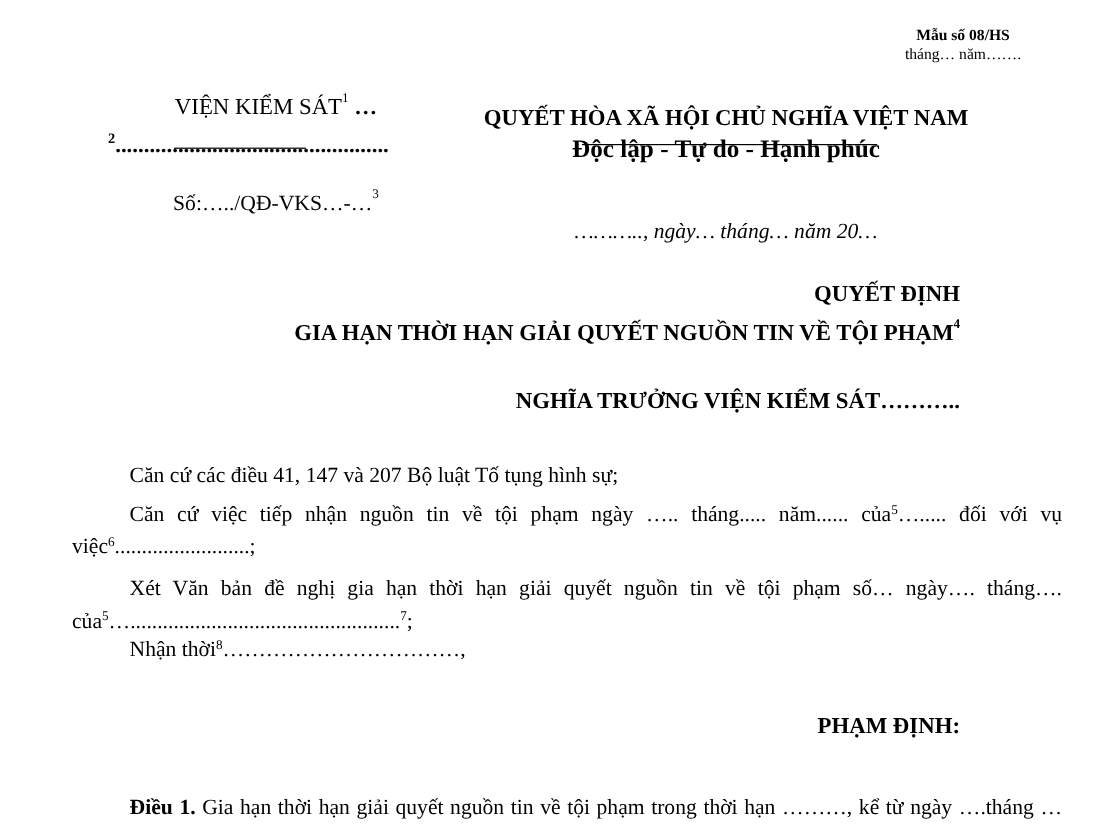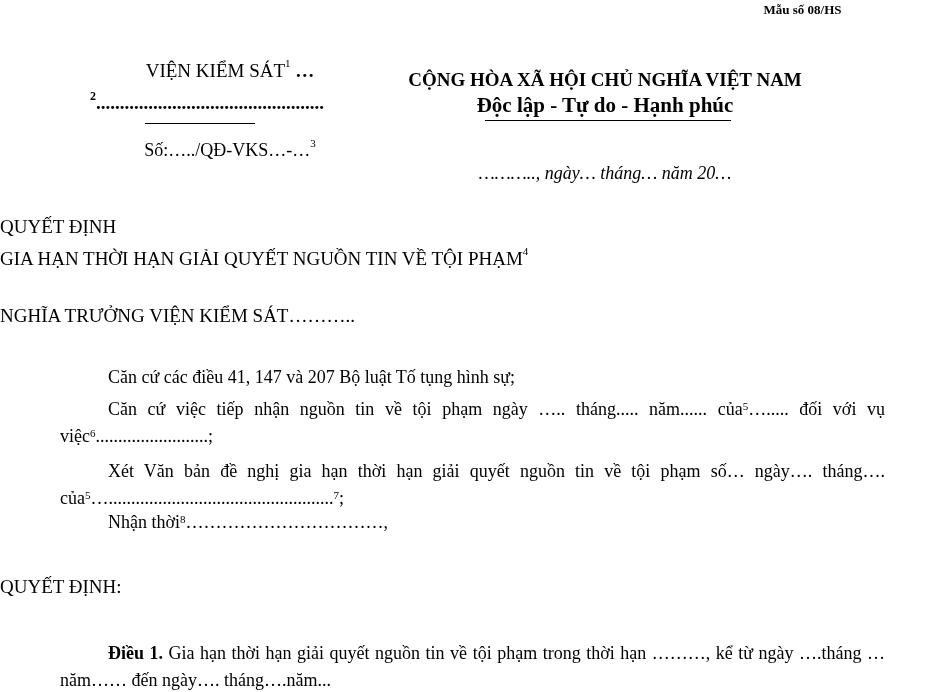--- a/index.html
+++ b/index.html
@@ -1,54 +1,55 @@
 <!DOCTYPE html>
 <html><head>
 <meta charset="utf-8">
 <style>
   html, body { margin:0; padding:0; background:#ffffff; }
   body {
     width:925px; height:692px; position:relative; overflow:hidden;
     font-family:"Liberation Serif", "DejaVu Serif", serif; color:#000;
   }
-  .abs { position:absolute; white-space:nowrap; }
+  .abs { position:absolute; white-space:nowrap;margin-top:19px; }
   .form-no { left:680px; width:245px; text-align:center; font-size:13px; line-height:16px; }
   .form-no .t { font-weight:bold; top:0; }
   .form-no div { height:16px; }
   .org { left:80px; width:300px; text-align:center; font-size:19px; }
   .bold { font-weight:bold; }
   sup { font-size:11px; vertical-align:top; position:relative; top:-3px; }
   .sup-b { font-size:12px; font-weight:bold; }
   .nation { left:380px; width:450px; text-align:center; font-size:19px; font-weight:bold; }
   .hline { position:absolute; height:1px; background:#000; }
   .date-line { left:380px; width:450px; text-align:center; font-size:18px; font-style:italic; }
-  .center { left:0; width:800px; text-align:left; font-size:19px; font-weight:normal; }
+  .center { left:0; width:800px; text-align:right; font-size:19px; font-weight:bold; }
   .para { left:60px; width:825px; font-size:18px; line-height:27px; white-space:normal; text-align:justify; }
   .para.ind { text-indent:48px; }
   .dots { letter-spacing:0px; }
 </style>
 </head>
 <body>
 
 <div class="abs form-no" style="top:2px;">
   <div class="t bold">Mẫu số 08/HS</div>
+  <div>tháng… năm…….</div>
 </div>
 
 <div class="abs org" style="top:60px;">
   <span>VIỆN KIỂM SÁT</span><sup>1</sup><span class="bold"> …</span>
 </div>
 <div class="abs" style="left:90px; top:92px; font-size:19px;">
   <sup class="sup-b">2</sup><span class="bold dots">................................................</span>
 </div>
 <div class="hline" style="left:145px; top:123px; width:110px;"></div>
 <div class="abs org" style="top:140px; font-size:18px;">
   <span>Số:…../QĐ-VKS…-…</span><sup>3</sup>
 </div>
 
-<div class="abs nation" style="top:69px;">CỘNG HÒA XÃ HỘI CHỦ NGHĨA VIỆT NAM</div>
+<div class="abs nation" style="top:69px;">QUYẾT HÒA XÃ HỘI CHỦ NGHĨA VIỆT NAM</div>
 <div class="abs nation" style="top:93px; font-size:21px;">Độc lập - Tự do - Hạnh phúc</div>
 <div class="hline" style="left:485px; top:120px; width:246px;"></div>
 <div class="abs date-line" style="top:163px;">……….., ngày… tháng… năm 20…</div>
 
 <div class="abs center" style="top:216px;">QUYẾT ĐỊNH</div>
 <div class="abs center" style="top:248px;">
   <span>GIA HẠN THỜI HẠN GIẢI QUYẾT NGUỒN TIN VỀ TỘI PHẠM</span><sup>4</sup>
 </div>
 <div class="abs center" style="top:305px;">NGHĨA TRƯỞNG VIỆN KIỂM SÁT………..</div>
 
@@ -58,17 +59,17 @@
 <div class="abs para ind" style="top:396px;">
   <span>Căn cứ việc tiếp nhận nguồn tin về tội phạm ngày ….. tháng..... năm...... của</span><sup>5</sup><span>…..... đối với vụ việc</span><sup>6</sup><span>.........................;</span>
 </div>
 <div class="abs para ind" style="top:458px;">
   <span>Xét Văn bản đề nghị gia hạn thời hạn giải quyết nguồn tin về tội phạm số… ngày…. tháng…. của</span><sup>5</sup><span>…..................................................</span><sup>7</sup><span>;</span>
 </div>
 <div class="abs para ind" style="top:509px;">
   <span>Nhận thời</span><sup>8</sup><span>……………………………,</span>
 </div>
 
-<div class="abs center" style="top:576px;">QUYẾT ĐỊNH:</div>
+<div class="abs center" style="top:576px;">PHẠM ĐỊNH:</div>
 
 <div class="abs para ind" style="top:640px;">
   <span class="bold">Điều 1.</span><span> Gia hạn thời hạn giải quyết nguồn tin về tội phạm trong thời hạn ………, kể từ ngày ….tháng …năm…… đến ngày…. tháng….năm...</span>
 </div>
 
 </body></html>

